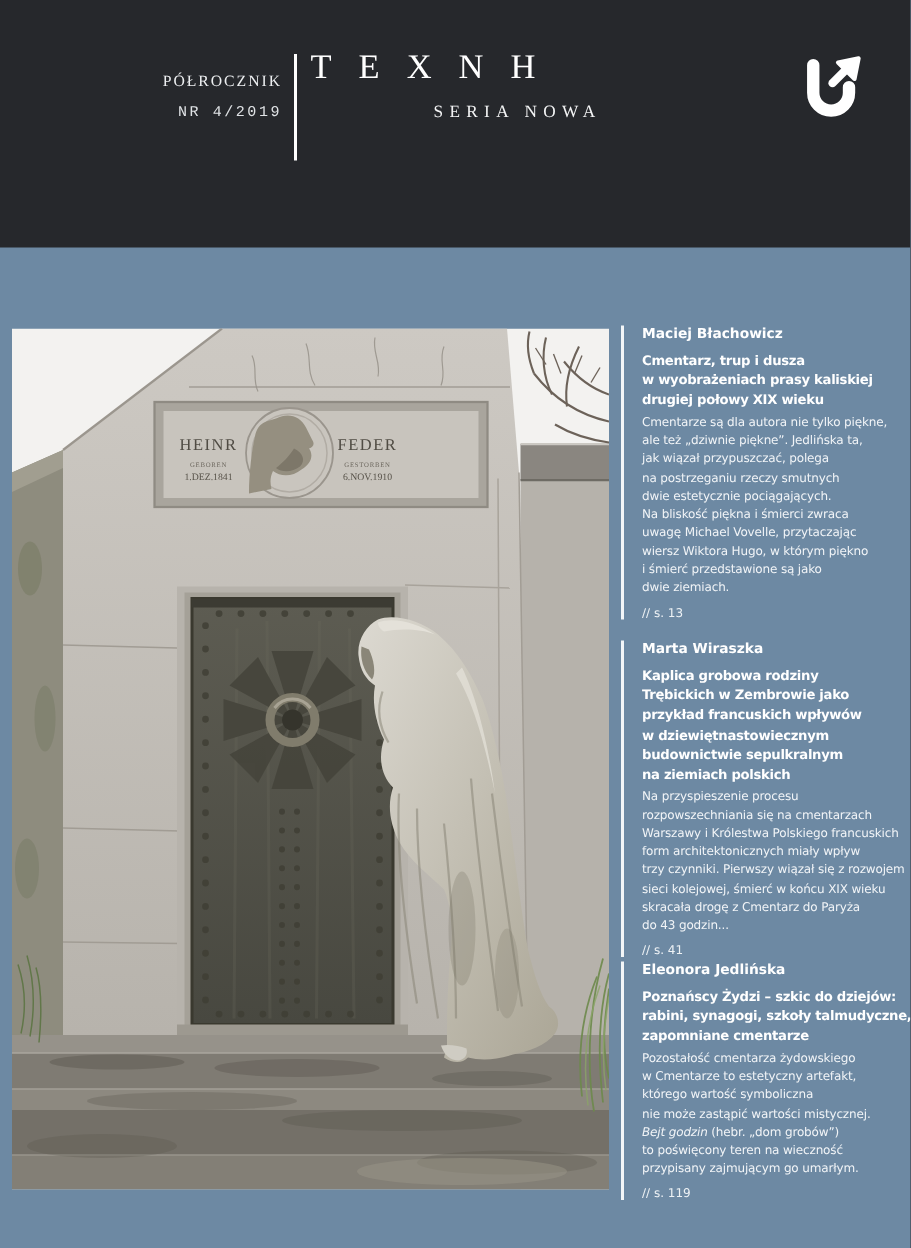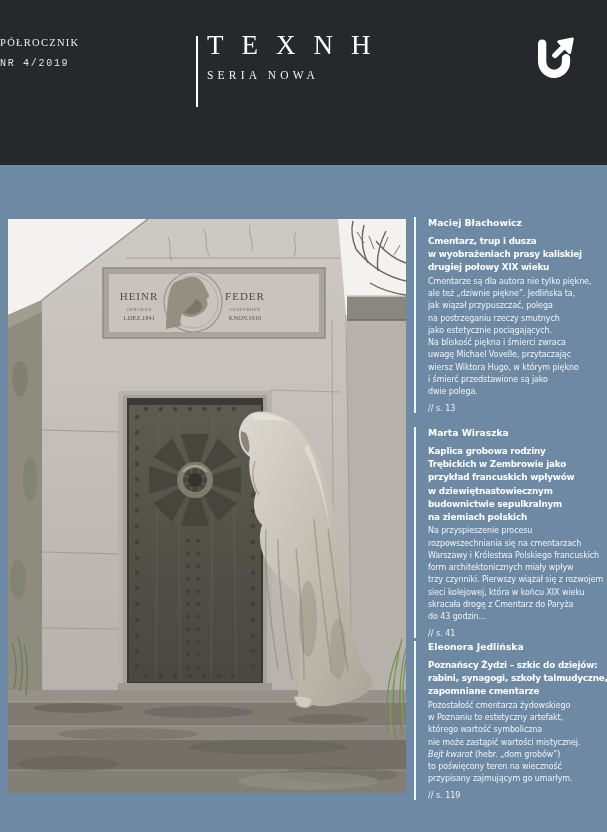--- a/index.html
+++ b/index.html
@@ -1,27 +1,27 @@
 <!DOCTYPE html>
 <html><head>
 <meta charset="utf-8">
 <style>
   html,body{margin:0;padding:0;background:#3a3f45;}
   .cover{position:relative;width:607px;height:832px;background:#6d89a3;overflow:hidden;
          font-family:"DejaVu Sans",sans-serif;}
   
   .header{position:absolute;top:0;left:0;width:607px;height:165px;background:#26282c;}
-  .publisher{position:absolute;top:34px;left:0;width:188px;color:#edeff1;
+  .publisher{position:absolute;top:46px;left:0;width:188px;text-align:right;color:#edeff1;
              font-family:"Liberation Serif",serif;font-size:10.5px;letter-spacing:1.3px;line-height:17px;}
   .issue{margin-top:4px;font-size:10px;letter-spacing:1.7px;color:#e0e3e6;font-family:Liberation Mono, monospace;}
   .divider{position:absolute;left:196px;top:36px;width:2px;height:71px;background:#ffffff;}
   .masthead{position:absolute;left:207px;top:24px;color:#ffffff;font-family:"Liberation Serif",serif;}
   .mast1{font-size:35px;line-height:42px;letter-spacing:10px;white-space:nowrap;}
-  .mast2{font-size:27px;line-height:42px;letter-spacing:18px;white-space:nowrap;}
-  .subtitle{margin-top:3px;width:194px;font-size:11.5px;letter-spacing:4.2px;color:#f3f4f5;}
+  .mast2{font-size:23px;line-height:42px;letter-spacing:18px;white-space:nowrap;}
+  .subtitle{margin-top:3px;width:194px;text-align:right;font-size:11.5px;letter-spacing:4.2px;color:#f3f4f5;}
   .logo{position:absolute;top:36px;right:30px;width:44px;height:48px;}
   
   .photo{position:absolute;left:8px;top:219px;width:398px;height:574px;}
   
   .article{position:absolute;left:414px;width:190px;border-left:2px solid rgba(255,255,255,.92);
            padding-left:12px;color:#ffffff;}
   .article.a1{top:217px}.article.a2{top:427px}.article.a3{top:641px}
   .author{font-size:9.2px;font-weight:bold;margin:0 0 7px 0;white-space:nowrap;}
   .title{font-size:8.8px;font-weight:bold;line-height:13.2px;letter-spacing:-0.2px;margin:0 0 1px 0;}
   .title div{white-space:nowrap;}
@@ -249,66 +249,66 @@
       <div class="title">
           <div>Cmentarz, trup i dusza</div>
           <div>w wyobrażeniach prasy kaliskiej</div>
           <div>drugiej połowy XIX wieku</div>
         </div>
       <div class="abstract">
           <div><span>Cmentarze są dla autora nie tylko piękne,</span></div>
           <div><span>ale też „dziwnie piękne”. Jedlińska ta,</span></div>
           <div><span>jak wiązał przypuszczać, polega</span></div>
           <div><span>na postrzeganiu rzeczy smutnych</span></div>
-          <div><span>jako estetycznie pociągających.</span></div>
+          <div><span>dwie estetycznie pociągających.</span></div>
           <div><span>Na bliskość piękna i śmierci zwraca</span></div>
           <div><span>uwagę Michael Vovelle, przytaczając</span></div>
           <div><span>wiersz Wiktora Hugo, w którym piękno</span></div>
           <div><span>i śmierć przedstawione są jako</span></div>
-          <div><span>dwie polega.</span></div>
+          <div><span>dwie ziemiach.</span></div>
         </div>
       <div class="pageref">// s. 13</div>
     </div>
 
     <div class="article a2">
       <div class="author">Marta Wiraszka</div>
       <div class="title">
           <div>Kaplica grobowa rodziny</div>
           <div>Trębickich w Zembrowie jako</div>
           <div>przykład francuskich wpływów</div>
           <div>w dziewiętnastowiecznym</div>
           <div>budownictwie sepulkralnym</div>
           <div>na ziemiach polskich</div>
         </div>
       <div class="abstract">
           <div><span>Na przyspieszenie procesu</span></div>
           <div><span>rozpowszechniania się na cmentarzach</span></div>
           <div><span>Warszawy i Królestwa Polskiego francuskich</span></div>
           <div><span>form architektonicznych miały wpływ</span></div>
           <div><span>trzy czynniki. Pierwszy wiązał się z rozwojem</span></div>
-          <div><span>sieci kolejowej, która w końcu XIX wieku</span></div>
+          <div><span>sieci kolejowej, śmierć w końcu XIX wieku</span></div>
           <div><span>skracała drogę z Cmentarz do Paryża</span></div>
           <div><span>do 43 godzin...</span></div>
         </div>
       <div class="pageref">// s. 41</div>
     </div>
 
     <div class="article a3">
       <div class="author">Eleonora Jedlińska</div>
       <div class="title">
           <div>Poznańscy Żydzi – szkic do dziejów:</div>
           <div>rabini, synagogi, szkoły talmudyczne,</div>
           <div>zapomniane cmentarze</div>
         </div>
       <div class="abstract">
           <div><span>Pozostałość cmentarza żydowskiego</span></div>
-          <div><span>w Poznaniu to estetyczny artefakt,</span></div>
+          <div><span>w Cmentarze to estetyczny artefakt,</span></div>
           <div><span>którego wartość symboliczna</span></div>
           <div><span>nie może zastąpić wartości mistycznej.</span></div>
-          <div><span class="i">Bejt kwarot</span><span> (hebr. „dom grobów”)</span></div>
+          <div><span class="i">Bejt godzin</span><span> (hebr. „dom grobów”)</span></div>
           <div><span>to poświęcony teren na wieczność</span></div>
           <div><span>przypisany zajmującym go umarłym.</span></div>
         </div>
       <div class="pageref">// s. 119</div>
     </div>
   </div>
 
 </div>
 
 </body></html>

